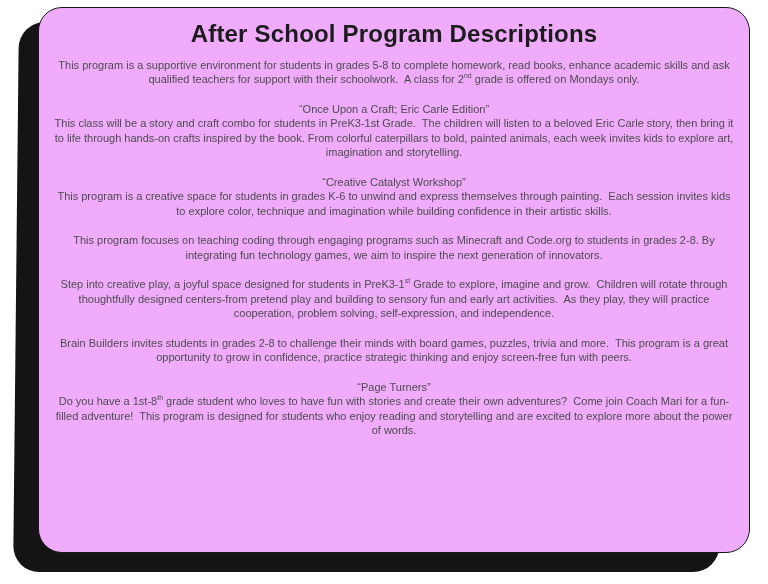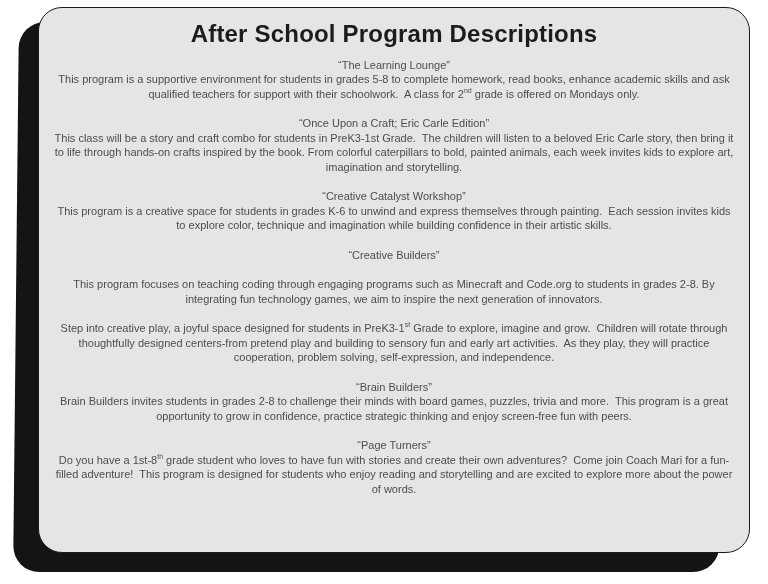--- a/index.html
+++ b/index.html
@@ -25,21 +25,21 @@
     border-radius: 26px;
     transform: skewX(-0.6deg);
   }
   .card {
     position: absolute;
     left: 38px;
     top: 7px;
     width: 712px;
     height: 546px;
     box-sizing: border-box;
-    background: #e5e5e5;
+    background: #f0abfc;
     border: 1.6px solid #1a1a1a;
     border-radius: 24px;
     padding: 6px 14px 0 14px;
     text-align: center;
     overflow: hidden;
   }
   .page-title {
     font-size: 24px;
     font-weight: 700;
     color: #1c1c1c;
@@ -67,42 +67,39 @@
 </style>
 </head>
 <body>
 
 <div class="canvas">
   <div class="card-shadow"></div>
   <div class="card">
     <h1 class="page-title">After School Program Descriptions</h1>
     <div id="programs-container">
         <section class="program">
-          <div class="program-title">“The Learning Lounge”</div>
           <div class="program-description"><span>This program is a supportive environment for students in grades 5-8 to complete homework, read books, enhance academic skills and ask qualified teachers for support with their schoolwork.  A class for 2</span><sup>nd</sup><span> grade is offered on Mondays only.</span></div>
         </section>
         <section class="program">
           <div class="program-title">“Once Upon a Craft; Eric Carle Edition”</div>
           <div class="program-description"><span>This class will be a story and craft combo for students in PreK3-1st Grade.  The children will listen to a beloved Eric Carle story, then bring it to life through hands-on crafts inspired by the book. From colorful caterpillars to bold, painted animals, each week invites kids to explore art, imagination and storytelling.</span></div>
         </section>
         <section class="program">
           <div class="program-title">“Creative Catalyst Workshop”</div>
           <div class="program-description"><span>This program is a creative space for students in grades K-6 to unwind and express themselves through painting.  Each session invites kids to explore color, technique and imagination while building confidence in their artistic skills.</span></div>
         </section>
         <section class="program">
-          <div class="program-title">“Creative Builders”</div>
         </section>
         <section class="program">
           <div class="program-description"><span>This program focuses on teaching coding through engaging programs such as Minecraft and Code.org to students in grades 2-8. By integrating fun technology games, we aim to inspire the next generation of innovators.</span></div>
         </section>
         <section class="program">
           <div class="program-description"><span>Step into creative play, a joyful space designed for students in PreK3-1</span><sup>st</sup><span> Grade to explore, imagine and grow.  Children will rotate through thoughtfully designed centers-from pretend play and building to sensory fun and early art activities.  As they play, they will practice cooperation, problem solving, self-expression, and independence.</span></div>
         </section>
         <section class="program">
-          <div class="program-title">“Brain Builders”</div>
           <div class="program-description"><span>Brain Builders invites students in grades 2-8 to challenge their minds with board games, puzzles, trivia and more.  This program is a great opportunity to grow in confidence, practice strategic thinking and enjoy screen-free fun with peers.</span></div>
         </section>
         <section class="program">
           <div class="program-title">“Page Turners”</div>
           <div class="program-description"><span>Do you have a 1st-8</span><sup>th</sup><span> grade student who loves to have fun with stories and create their own adventures?  Come join Coach Mari for a fun-filled adventure!  This program is designed for students who enjoy reading and storytelling and are excited to explore more about the power of words.</span></div>
         </section>
       </div>
   </div>
 </div>
 

